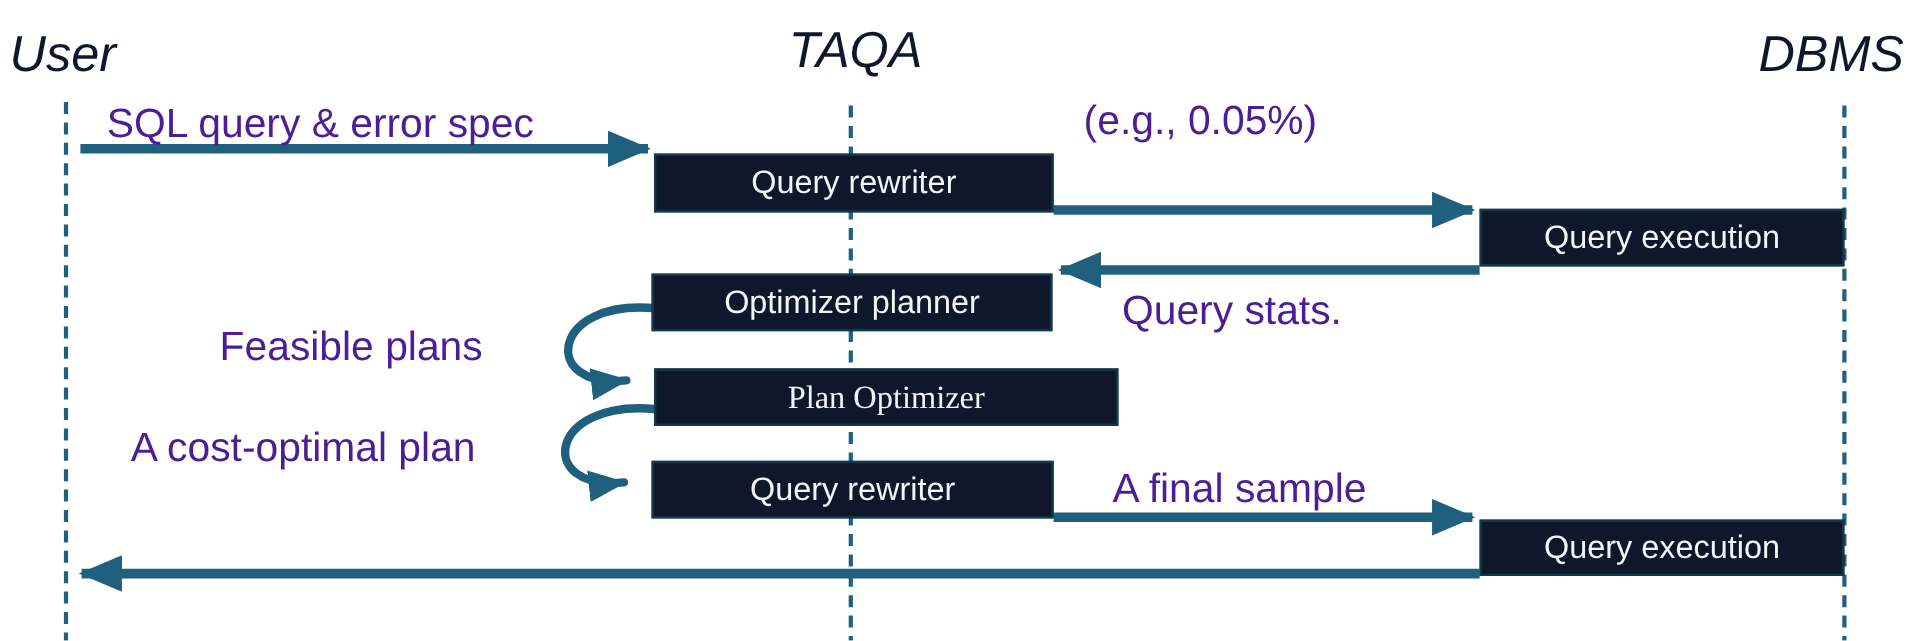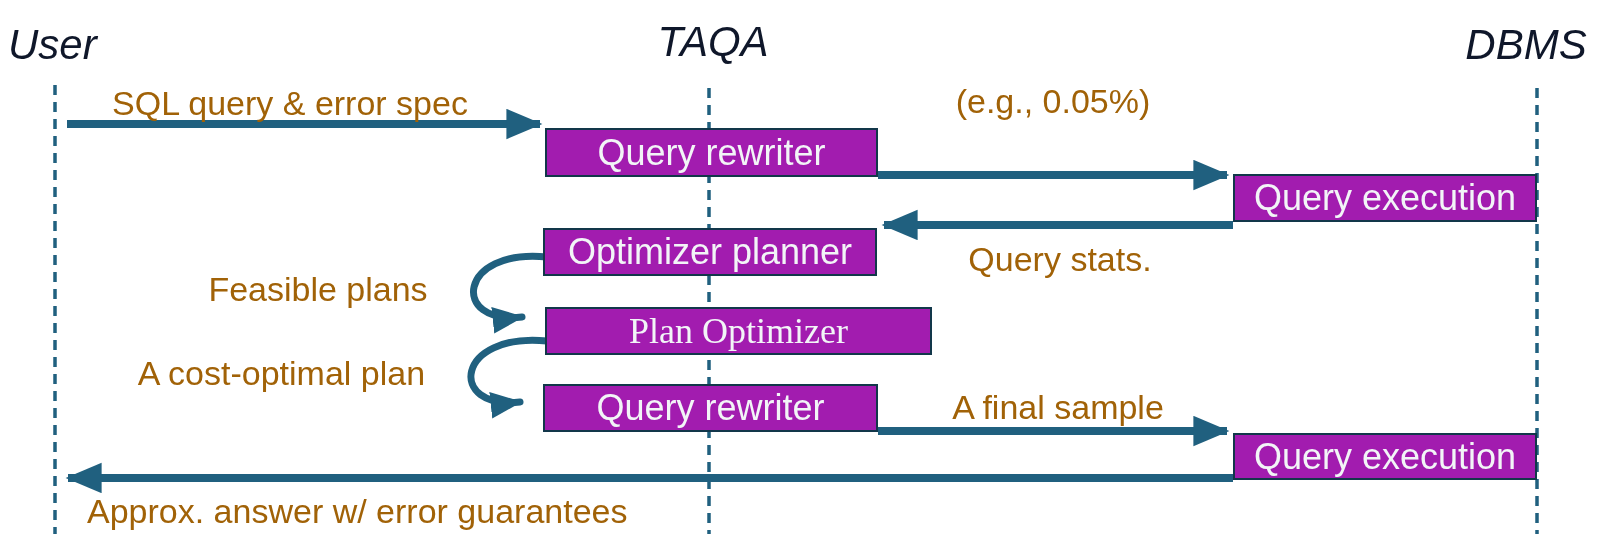--- a/index.html
+++ b/index.html
@@ -16,36 +16,35 @@
     font-style:italic;
     font-size:42px;
     color:#0f172a;
     white-space:nowrap;
     line-height:1;
   }
   .lane-header.center{text-align:center;}
   .box{
     position:absolute;
     box-sizing:border-box;
-    background:#a21caf;
+    background:#0f172a;
     border:2px solid #12374A;
     color:#F2F5F7;
-    font-size:36px;
+    font-size:27px;
     display:flex;
     align-items:center;
     justify-content:center;
     white-space:nowrap;
     line-height:1;
   }
   .msg{
     position:absolute;
-    color:#a16207;
+    color:#4c1d95;
     font-size:34px;
     line-height:43px;
-    text-align:center;
     white-space:nowrap;
   }
 </style>
 </head>
 <body>
 
 <div class="canvas">
 
   <svg class="layer" width="1600" height="534" viewBox="0 0 1600 534">
     <defs>
@@ -84,17 +83,16 @@
   <div class="msg" style="left:903px; top:80px; width:300px;">
     <span style="display:block;">(e.g., 0.05%)</span>
   </div>
 
   <div class="msg" style="left:935px; top:238px; width:250px;">Query stats.</div>
 
   <div class="msg" style="left:183px; top:268px; width:270px;">Feasible plans</div>
 
   <div class="msg" style="left:109px; top:352px; width:345px;">A cost-optimal plan</div>
 
-  <div class="msg" style="left:908px; top:386px; width:300px;">A final sample</div>
+  <div class="msg" style="left:927px; top:386px; width:300px;">A final sample</div>
 
-  <div class="msg" style="left:87px; top:490px; width:460px;">Approx. answer w/ error guarantees</div>
 
 </div>
 
 </body></html>

